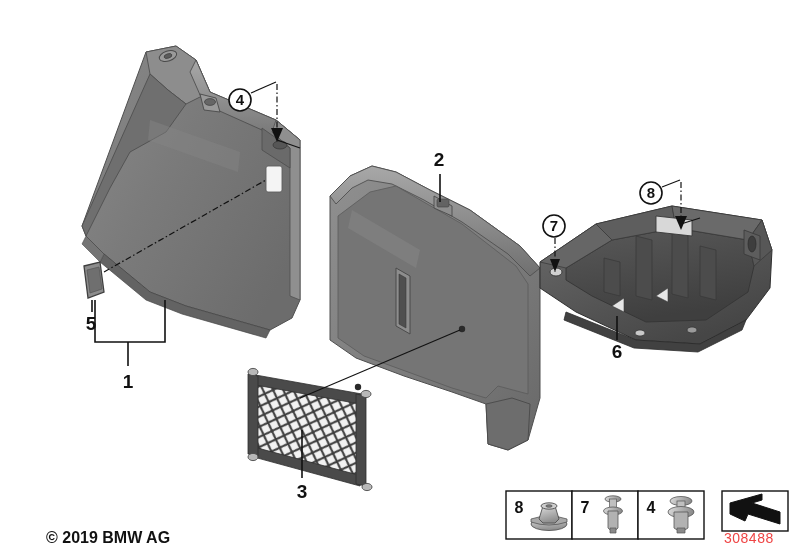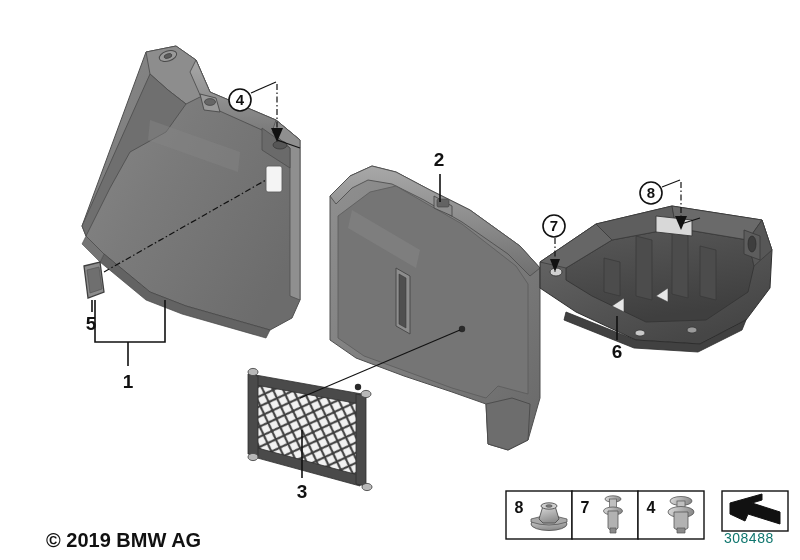--- a/index.html
+++ b/index.html
@@ -45,33 +45,33 @@
     font-weight: bold;
     font-size: 16px;
     fill: #111111;
   }
   .copyright-text {
     position: absolute;
     left: 10px;
     top: 529px;
     font-family: "Liberation Sans", sans-serif;
     font-weight: bold;
-    font-size: 20px;
+    font-size: 16px;
     color: #111111;
     letter-spacing: 0px;
     white-space: nowrap;
     padding-left: 36px;
   }
   .diagram-id-text {
     position: absolute;
     left: 724px;
     top: 530px;
     font-family: "Liberation Sans", sans-serif;
     font-size: 14px;
-    color: #0f766e;
+    color: #ef4444;
     letter-spacing: 0.5px;
     white-space: nowrap;
   }
   .leader-solid {
     stroke: #111111;
     stroke-width: 1.6;
     fill: none;
     stroke-linecap: butt;
   }
   .leader-dashdot {

